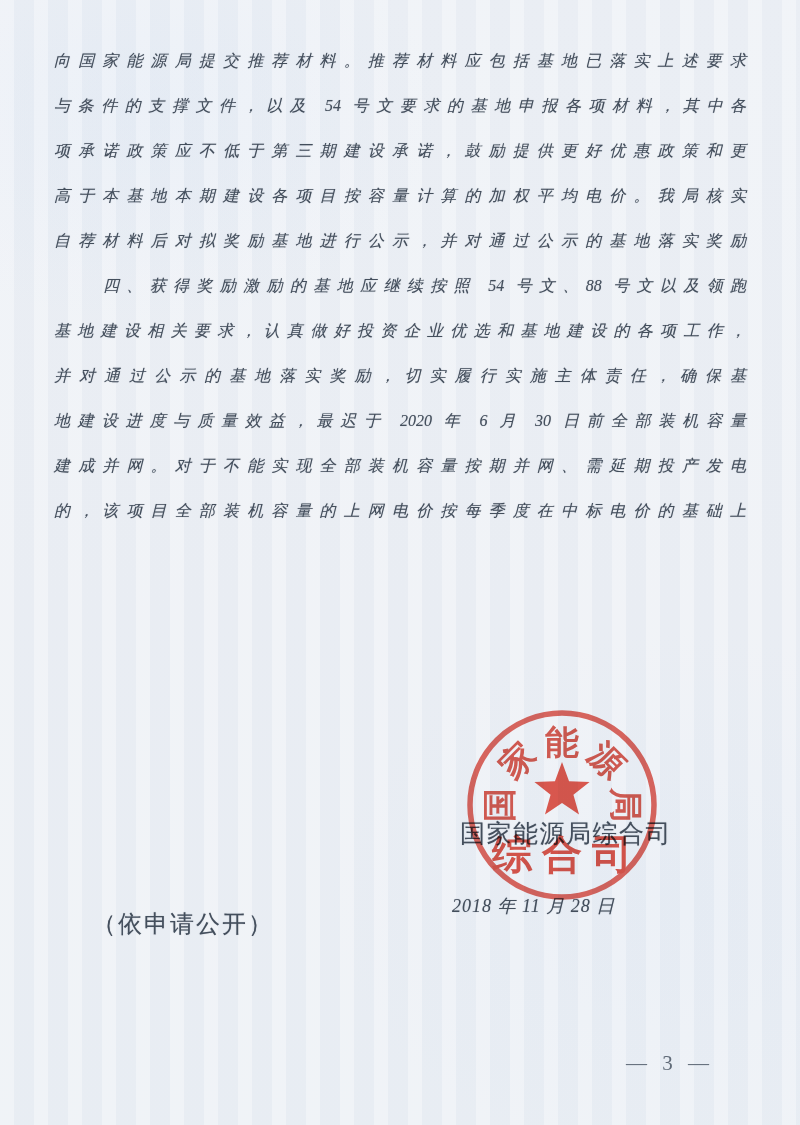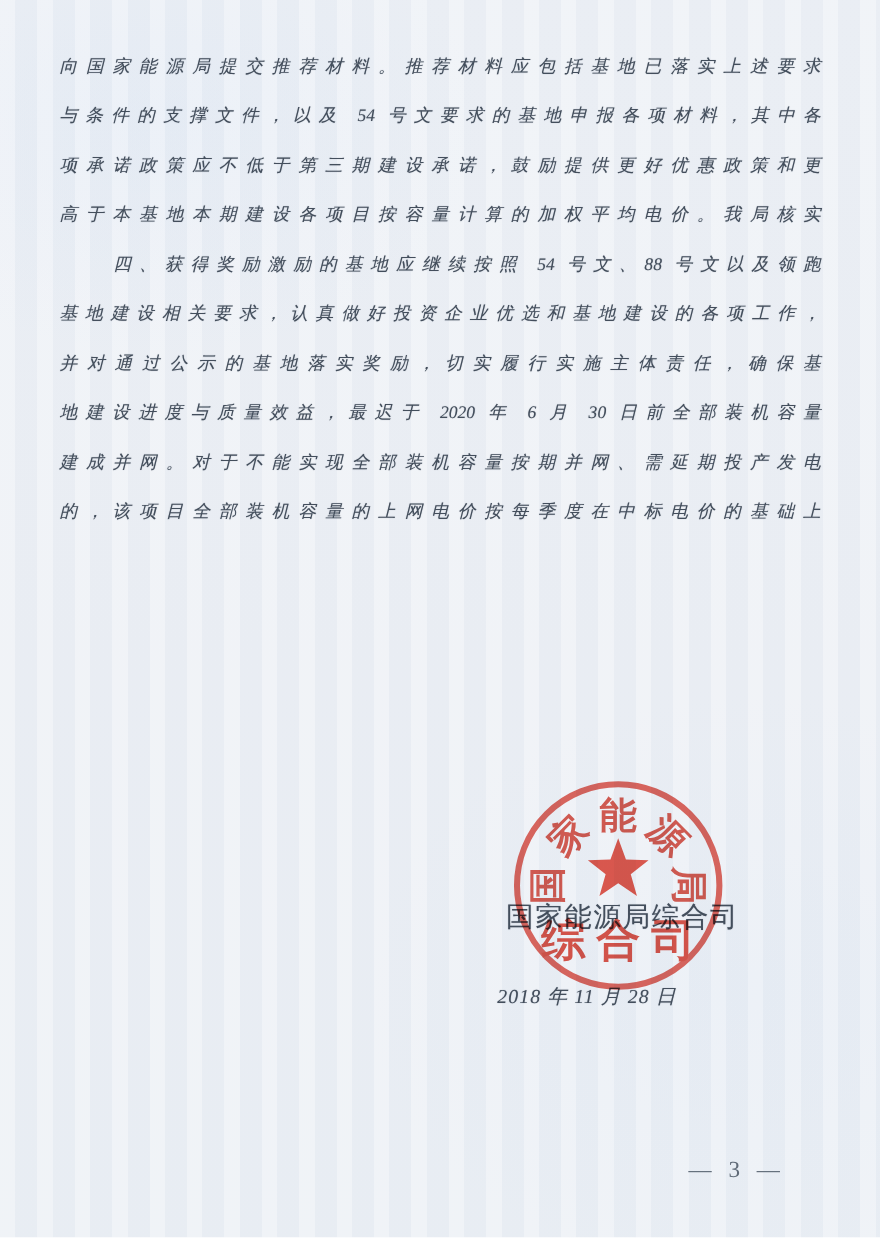--- a/index.html
+++ b/index.html
@@ -102,32 +102,34 @@
 </head>
 <body>
 
 <div class="page">
 
   <div class="body-text">
       <div class="line justify">向国家能源局提交推荐材料。推荐材料应包括基地已落实上述要求</div>
       <div class="line justify">与条件的支撑文件，以及 54 号文要求的基地申报各项材料，其中各</div>
       <div class="line justify">项承诺政策应不低于第三期建设承诺，鼓励提供更好优惠政策和更</div>
       <div class="line justify">高于本基地本期建设各项目按容量计算的加权平均电价。我局核实</div>
+      <div class="line justify">自荐材料后对拟奖励基地进行公示，并对通过公示的基地落实奖励</div>
       <div class="line justify indent">四、获得奖励激励的基地应继续按照 54 号文、88 号文以及领跑</div>
       <div class="line justify">基地建设相关要求，认真做好投资企业优选和基地建设的各项工作，</div>
       <div class="line justify">并对通过公示的基地落实奖励，切实履行实施主体责任，确保基</div>
       <div class="line justify">地建设进度与质量效益，最迟于 2020 年 6 月 30 日前全部装机容量</div>
       <div class="line justify">建成并网。对于不能实现全部装机容量按期并网、需延期投产发电</div>
       <div class="line justify">的，该项目全部装机容量的上网电价按每季度在中标电价的基础上</div>
     </div>
 
   <div class="sig-org">国家能源局综合司</div>
 
   <div class="sig-date">2018 年 11 月 28 日</div>
 
+  <div class="disclosure">（依申请公开）</div>
 
   <div class="page-number">— 3 —</div>
 
   <svg class="seal" viewBox="0 0 210 210" xmlns="http://www.w3.org/2000/svg">
 
     <circle cx="105" cy="105" r="92" fill="none" stroke="#dd4439" stroke-width="5.5" opacity="0.92"></circle>
 
     <polygon points="105,62 97.95,81.29 77.42,82.04 93.59,94.71 87.95,114.46 105,103 122.05,114.46 116.41,94.71 132.58,82.04 112.05,81.29" fill="#e23a2c" opacity="0.95"></polygon>
 
     <text class="ring-char" x="42" y="105" text-anchor="middle" dominant-baseline="central" transform="rotate(-90 42 105)">国</text>

